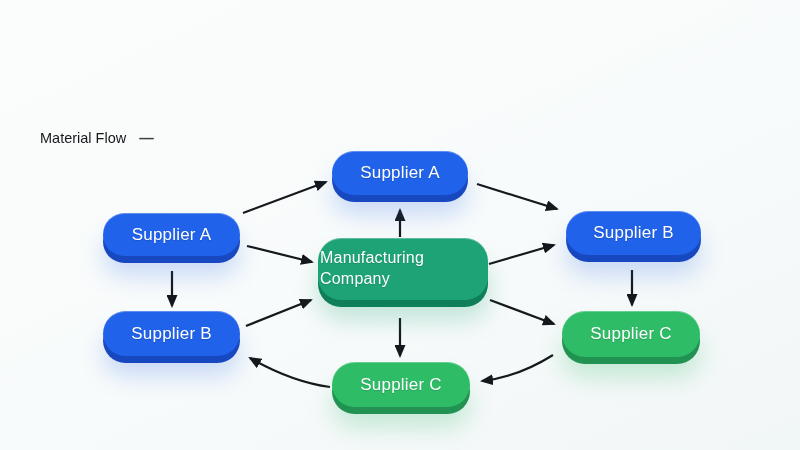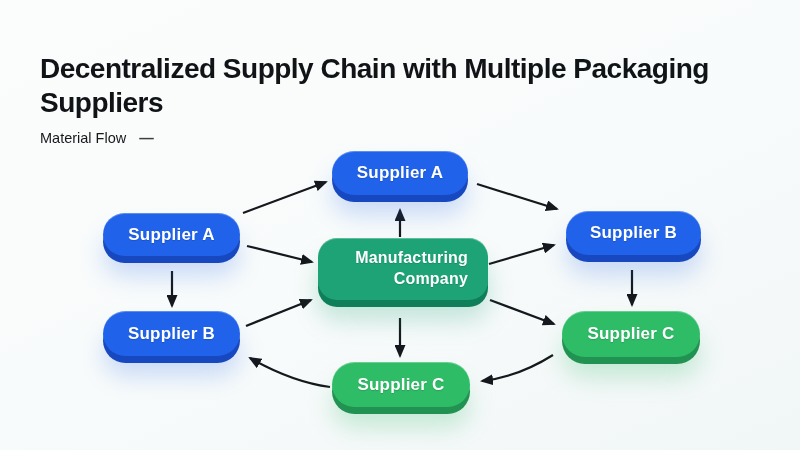--- a/index.html
+++ b/index.html
@@ -14,34 +14,33 @@
     color:#111417;
   }
   .legend{
     position:absolute;left:40px;top:130px;display:flex;align-items:flex-end;
     gap:13px;font-size:14.5px;color:#16181c;
   }
   .legend .sep{color:#3a3d42;font-weight:bold;letter-spacing:1px;}
   #edge-layer{position:absolute;left:0;top:0;width:800px;height:450px;}
   .node{
     position:absolute;display:flex;align-items:center;justify-content:center;
-    border-radius:23px;color:#ffffff;font-weight:bold;font-size:17px;
-    text-align:right;letter-spacing:0.2px;
+    border-radius:23px;color:#ffffff;font-weight:normal;font-size:17px;
+    text-align:left;letter-spacing:0.2px;
     text-shadow:0 1px 1px rgba(0,0,0,0.15);
   }
   [data-name="node-manufacturing-company"]{
-    font-size:16px;line-height:1.3;padding:0 20px;box-sizing:border-box;border-radius:19px;
+    font-size:16px;line-height:1.3;padding:0 2px;box-sizing:border-box;
   }
 </style>
 </head>
 <body>
 
 <div class="stage" data-name="diagram-canvas">
 
-  <h1 class="page-title" data-name="page-title" style="color: rgb(17, 20, 23);">Decentralized Supply Chain with Multiple Packaging Suppliers</h1>
 
   <div class="legend" data-name="legend">
     <span data-name="legend-material-flow-label">Material Flow</span>
     <span class="sep" data-name="legend-line-sample-icon">—</span>
   </div>
 
   <svg id="edge-layer" data-name="edge-layer" viewBox="0 0 800 450" xmlns="http://www.w3.org/2000/svg">
     <defs>
       <marker id="arrowhead" data-name="arrowhead-icon" markerUnits="userSpaceOnUse" markerWidth="13" markerHeight="11" refX="11" refY="5.5" orient="auto">
         <path d="M0,0 L13,5.5 L0,11 Z" fill="#15181c"></path>

